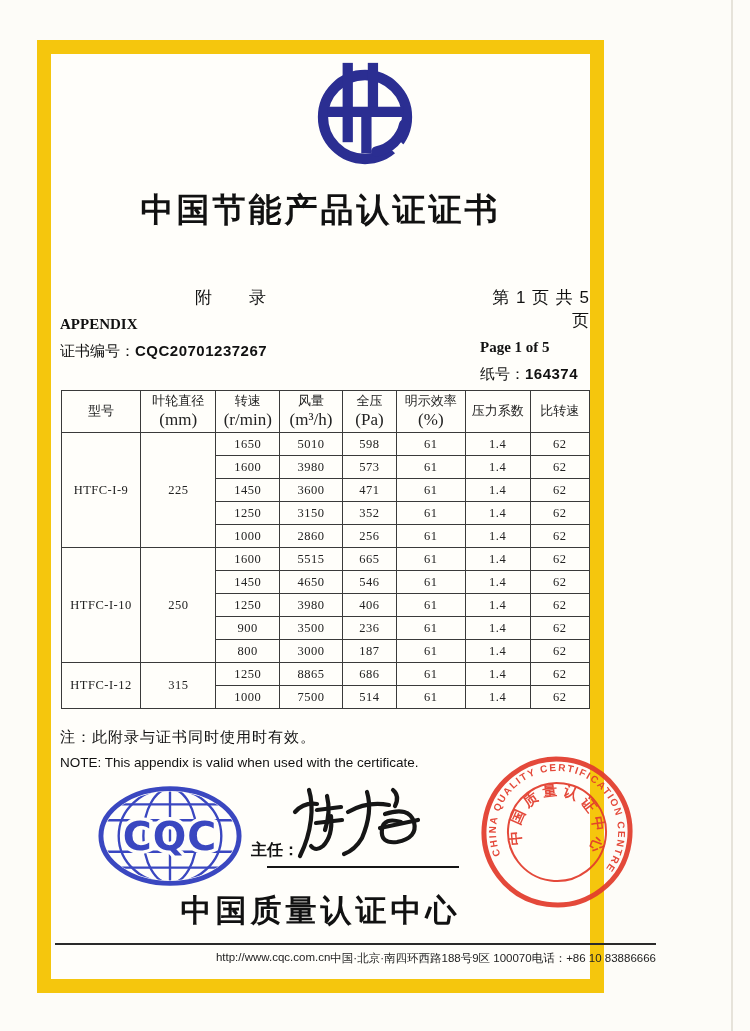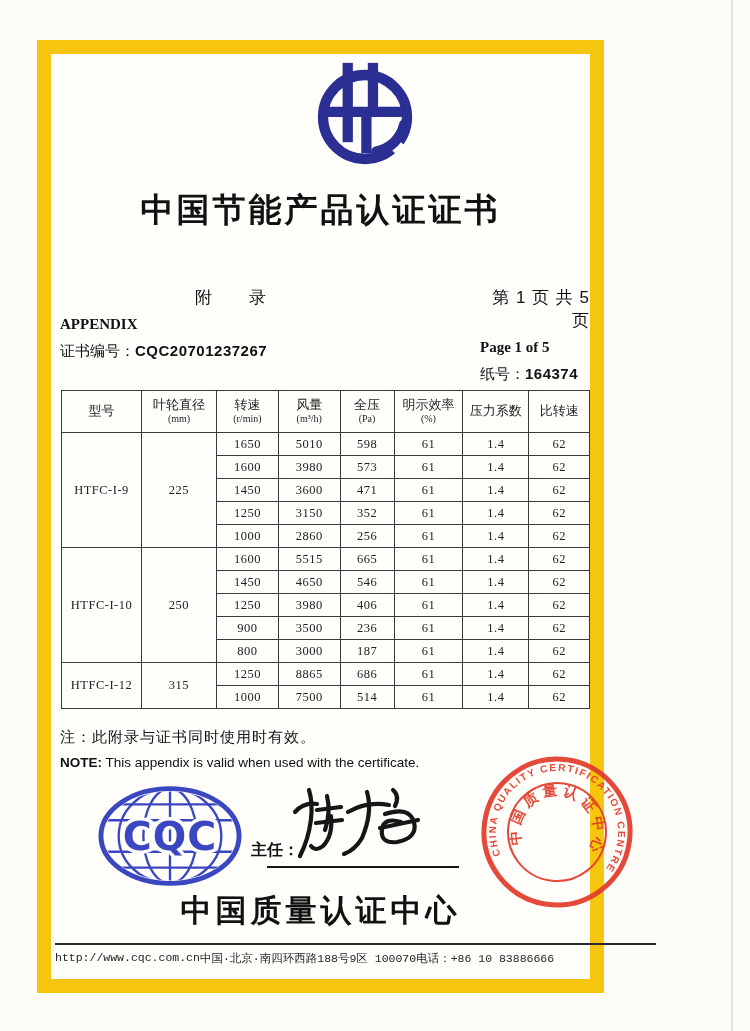--- a/index.html
+++ b/index.html
@@ -43,48 +43,48 @@
   
   .spec{
     left:10px;top:336px;border-collapse:collapse;table-layout:fixed;
     font-family:"Liberation Serif","DejaVu Serif",serif;color:#222;
   }
   .spec th,.spec td{
     border:1px solid #3a3a3a;text-align:center;vertical-align:middle;
     padding:0 2px;font-weight:normal;
   }
   .spec th{height:42px;font-size:13px;line-height:1.25;}
-  .spec th .unit{font-size:10px;}
+  .spec th .unit{font-size:17px;}
   .spec td{height:23px;font-size:12.5px;letter-spacing:.5px;}
 
   
   .note-zh{left:9px;top:674px;font-size:15px;letter-spacing:1px;color:#111;}
   .note-en{left:9px;top:701px;font-size:13.5px;color:#111;}
-  .note-en b{font-weight:bold;}
+  .note-en b{font-weight:normal;}
 
   
   .cqc-logo{left:45px;top:730px;width:148px;height:104px;}
   .director-label{left:200px;top:786px;font-size:16px;font-weight:600;color:#111;text-align:right;}
   .signature{left:234px;top:730px;width:172px;height:82px;}
   .sig-line{left:216px;top:812px;width:192px;height:2px;background:#151515;}
 
   
   .stamp{left:426px;top:698px;width:160px;height:160px;opacity:.93;}
 
   
   .org-name{
     left:0;top:836px;width:100%;text-align:center;
     font-size:31px;font-weight:bold;letter-spacing:4px;color:#111;
   }
 
   
   .footer-rule{left:4px;top:889px;width:601px;height:2px;background:#2a2a2a;}
   .footer{
-    left:4px;top:897px;width:601px;display:flex;justify-content:flex-start;
-    font-size:11.5px;color:#222;font-family:Liberation Mono, monospace;
+    left:4px;top:897px;width:601px;display:flex;justify-content:flex-end;
+    font-size:11.5px;color:#222;
   }
 </style>
 </head>
 <body>
 
 <div class="scan-edge"></div>
 
 <div class="frame">
 
   <svg class="cecp-logo" viewBox="0 0 120 120" aria-hidden="true">

